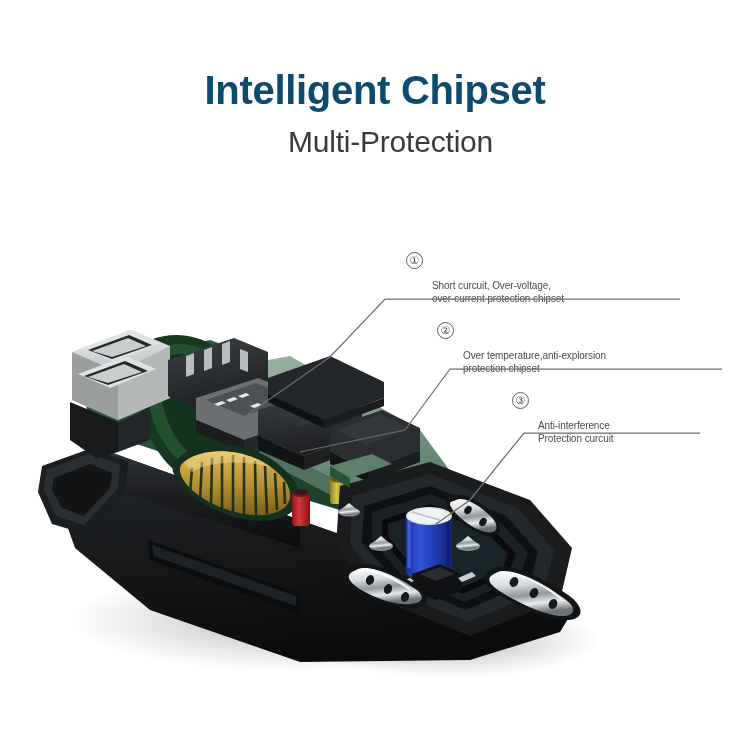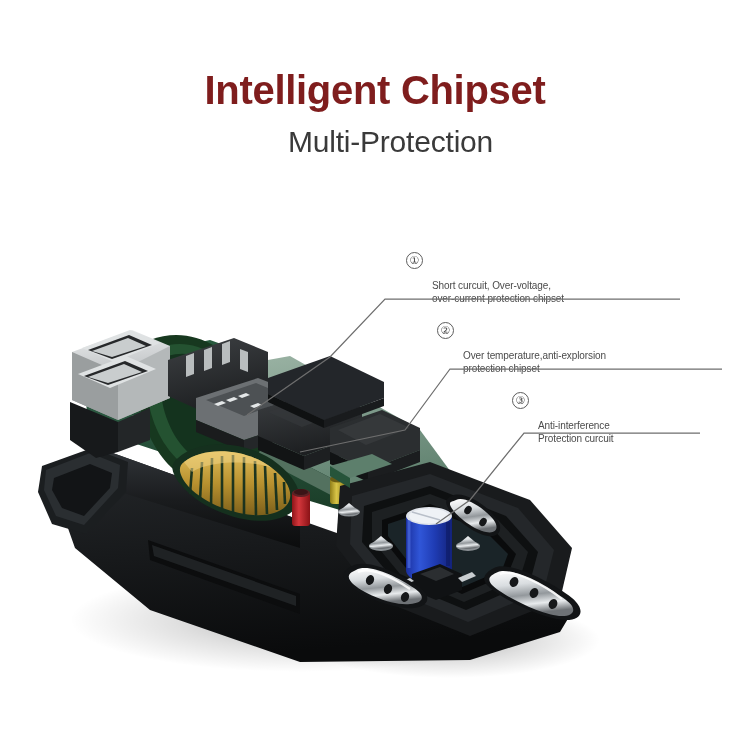--- a/index.html
+++ b/index.html
@@ -401,21 +401,21 @@
 
   <svg id="leader-svg" viewBox="0 0 750 750">
     <g fill="none" stroke="#6e6e6e" stroke-width="1.25" stroke-linejoin="miter">
       <path d="M247,415 L330,357 L385,299 L680,299"></path>
       <path d="M300,452 L405,430 L450,369 L722,369"></path>
       <path d="M436,524 L470,500 L524,433 L700,433"></path>
     </g>
   </svg>
 
   <div class="title-block">
-    <h1 class="main-title" style="color:#7f1d1d">Intelligent Chipset</h1>
+    <h1 class="main-title" style="color:#0c4a6e">Intelligent Chipset</h1>
     <h2 class="sub-title" style="color:#3a3a3a">Multi-Protection</h2>
   </div>
 
   <div class="callout" id="callout-1">
     <div class="callout-num">①</div>
     <div class="callout-text">Short curcuit, Over-voltage,
 over-current protection chipset</div>
   </div>
 
   <div class="callout" id="callout-2">

